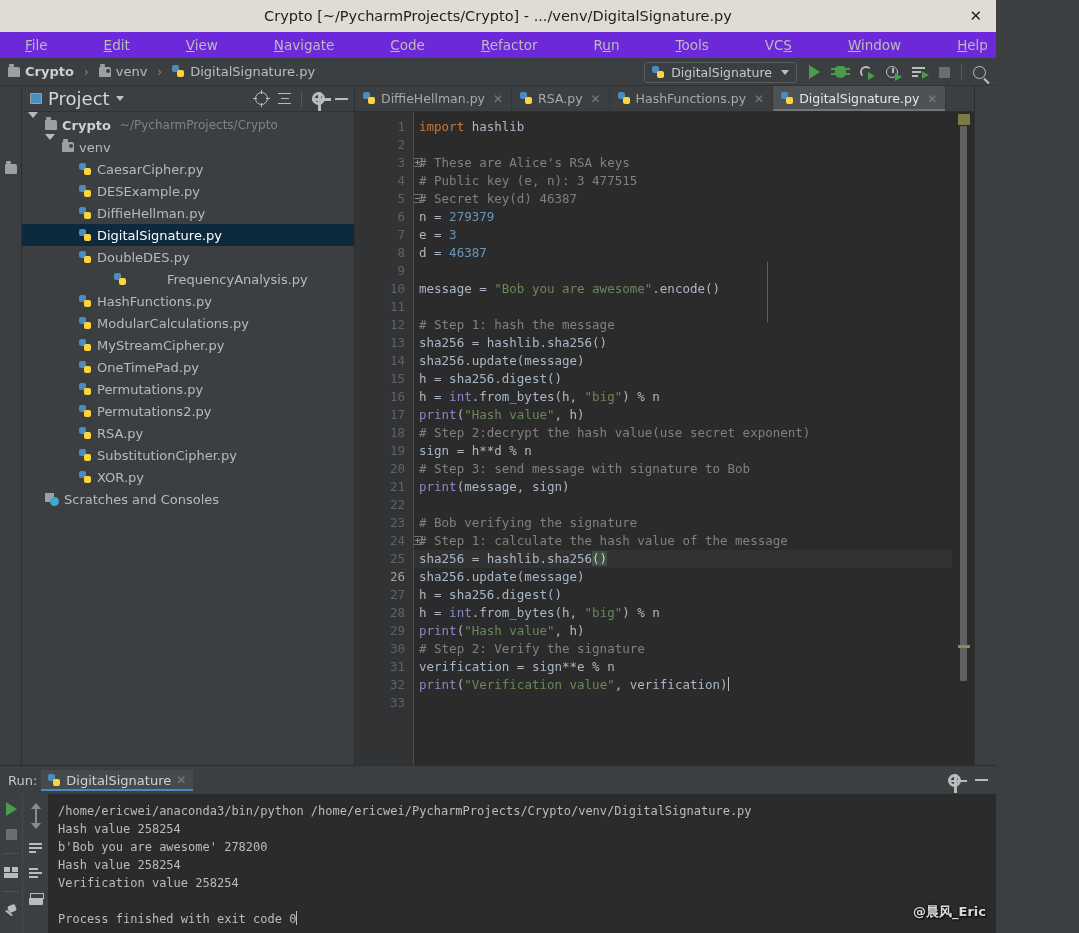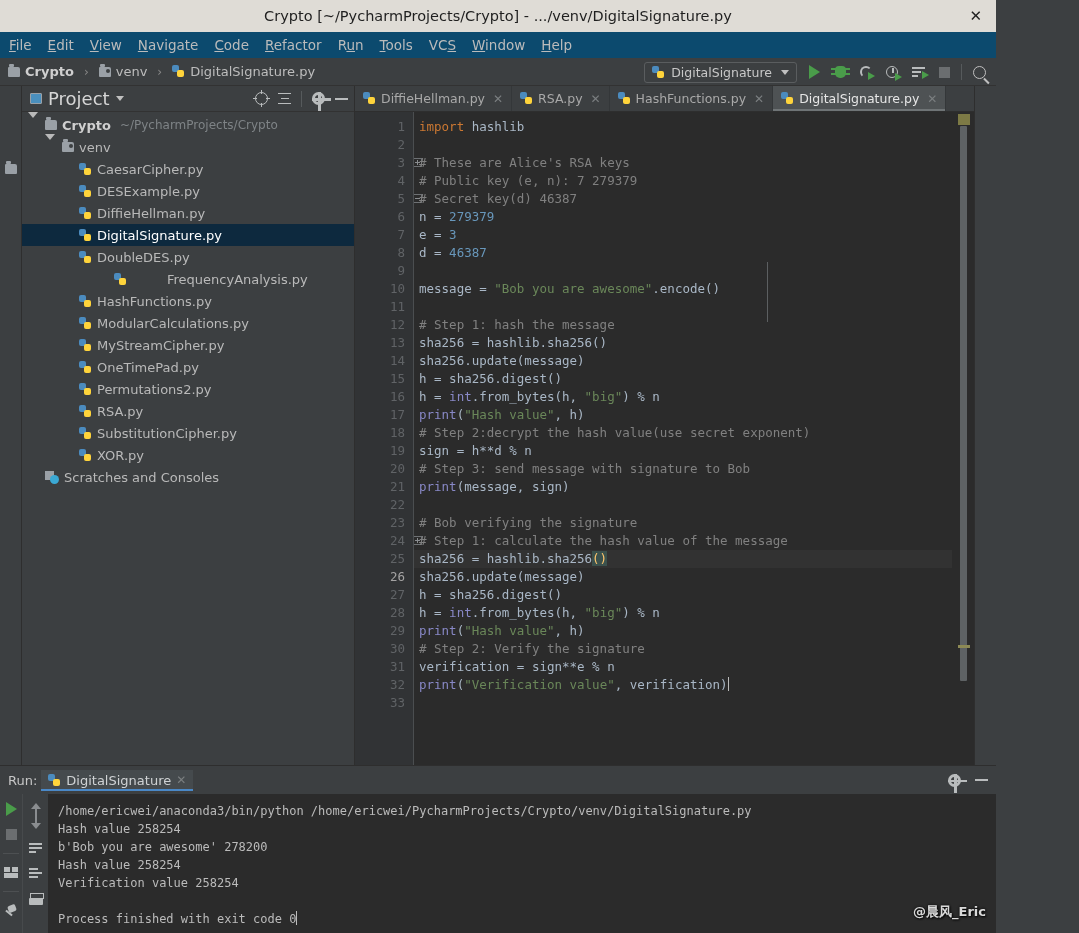--- a/index.html
+++ b/index.html
@@ -9,22 +9,22 @@
 
   
   .titlebar { height:32px; background:#dfdcd6; color:#1f1f1f; display:flex;
      align-items:center; justify-content:center; position:relative; flex:0 0 32px;
      font-size:14.5px; }
   .titlebar .tb-title { white-space:nowrap; }
   .titlebar .tb-close { position:absolute; right:14px; top:50%; transform:translateY(-50%);
      font-size:15px; color:#222; cursor:pointer; line-height:1; }
 
   
-  .menubar { height:26px; background:#0c4a6e; display:flex; align-items:center;
-     padding-left:1px; gap:0px; flex:0 0 26px; }
+  .menubar { height:26px; background:#6d28d9; display:flex; align-items:center;
+     padding-left:17px; gap:0px; flex:0 0 26px;justify-content:space-between; }
   .menuitem { color:#bbbbbb; font-size:13.5px; padding:2px 8px; cursor:default; white-space:nowrap;}
   .menuitem .mn { text-decoration:underline; }
 
   
   .navbar { height:28px; background:#3c3f41; display:flex; align-items:center;
      padding-left:8px; flex:0 0 28px; position:relative;
      border-bottom:1px solid #323232; }
   .crumb { display:flex; align-items:center; gap:5px; color:#bdbdbd; font-size:13px; }
   .crumb .sep { color:#888; margin:0 5px; font-size:12px; }
   .crumb .b-strong { font-weight:bold; color:#cfcfcf; }
@@ -396,20 +396,28 @@
             </span>
             <span class="nm">MyStreamCipher.py</span>
           </div>
           <div class="trow" style="padding-left: 40px;">
             <span class="tw"></span>
             <span class="py-ico">
               <b class="t"></b>
               <b class="bm"></b>
             </span>
             <span class="nm">OneTimePad.py</span>
+          </div>
+          <div class="trow" style="padding-left: 40px;">
+            <span class="tw"></span>
+            <span class="py-ico">
+              <b class="t"></b>
+              <b class="bm"></b>
+            </span>
+            <span class="nm">Permutations.py</span>
           </div>
           <div class="trow" style="padding-left: 40px;">
             <span class="tw"></span>
             <span class="py-ico">
               <b class="t"></b>
               <b class="bm"></b>
             </span>
             <span class="nm">Permutations2.py</span>
           </div>
           <div class="trow" style="padding-left: 40px;">
@@ -513,21 +521,21 @@
             <div class="ln">30</div>
             <div class="ln">31</div>
             <div class="ln">32</div>
             <div class="ln">33</div>
           </div>
         <div class="foldline"></div>
         <div class="codearea" id="code">
             <div class="cl"><span class="kw">import </span><span>hashlib</span></div>
             <div class="cl">&nbsp;</div>
             <div class="cl"><span class="cmt"># These are Alice's RSA keys</span></div>
-            <div class="cl"><span class="cmt"># Public key (e, n): 7 279379</span></div>
+            <div class="cl"><span class="cmt"># Public key (e, n): 3 477515</span></div>
             <div class="cl"><span class="cmt"># Secret key(d) 46387</span></div>
             <div class="cl"><span>n = </span><span class="num">279379</span></div>
             <div class="cl"><span>e = </span><span class="num">3</span></div>
             <div class="cl"><span>d = </span><span class="num">46387</span></div>
             <div class="cl">&nbsp;</div>
             <div class="cl"><span>message = </span><span class="str">"Bob you are awesome"</span><span>.encode()</span></div>
             <div class="cl">&nbsp;</div>
             <div class="cl"><span class="cmt"># Step 1: hash the message</span></div>
             <div class="cl"><span>sha256 = hashlib.sha256()</span></div>
             <div class="cl"><span>sha256.update(message)</span></div>

